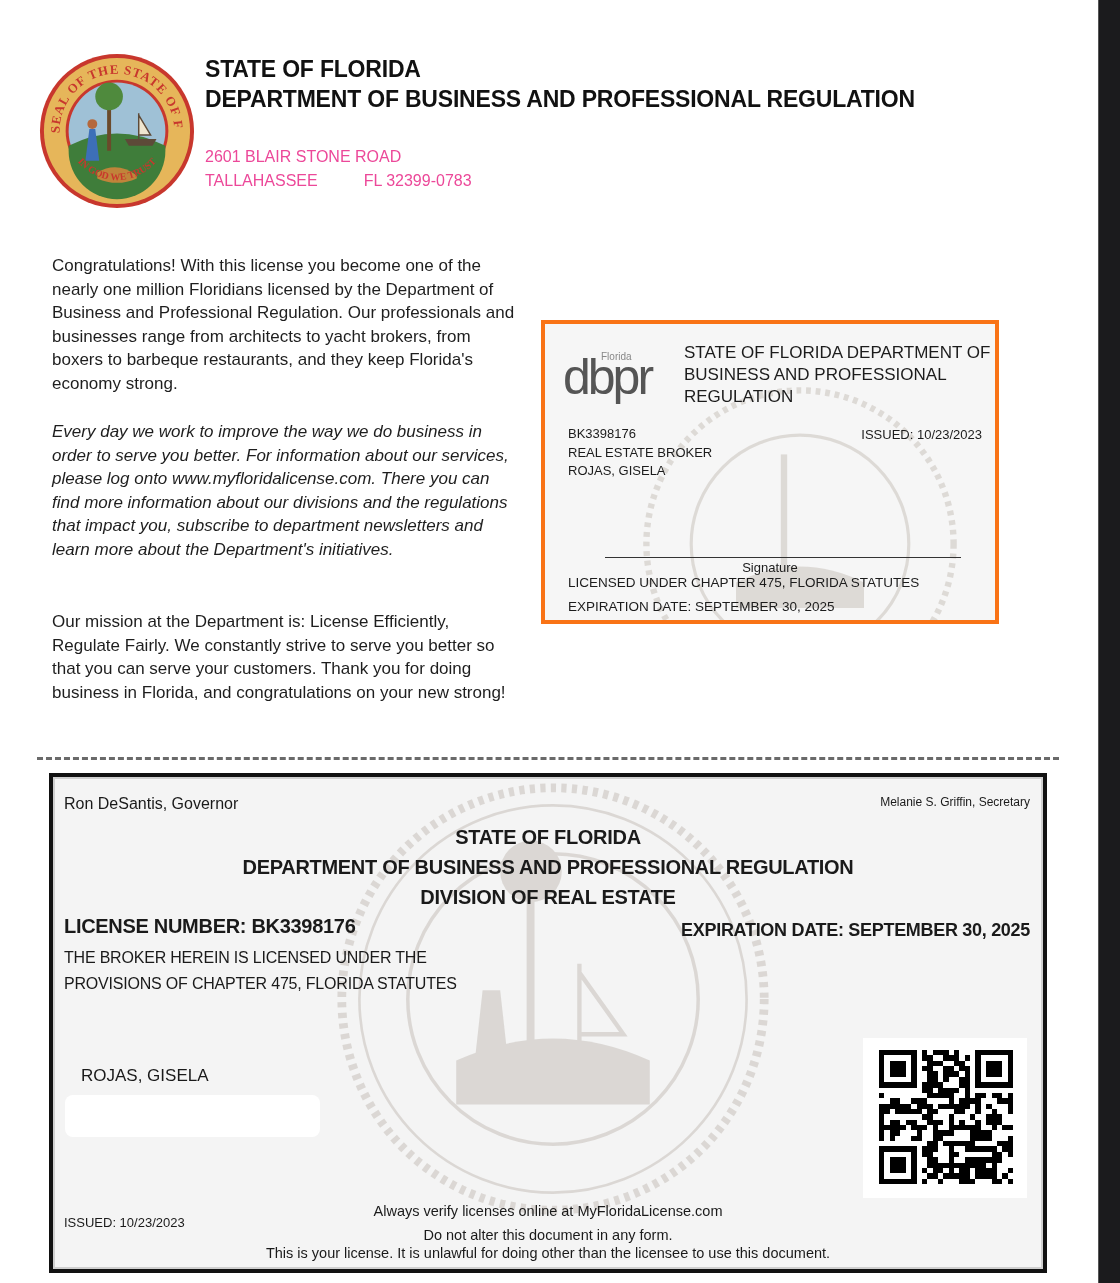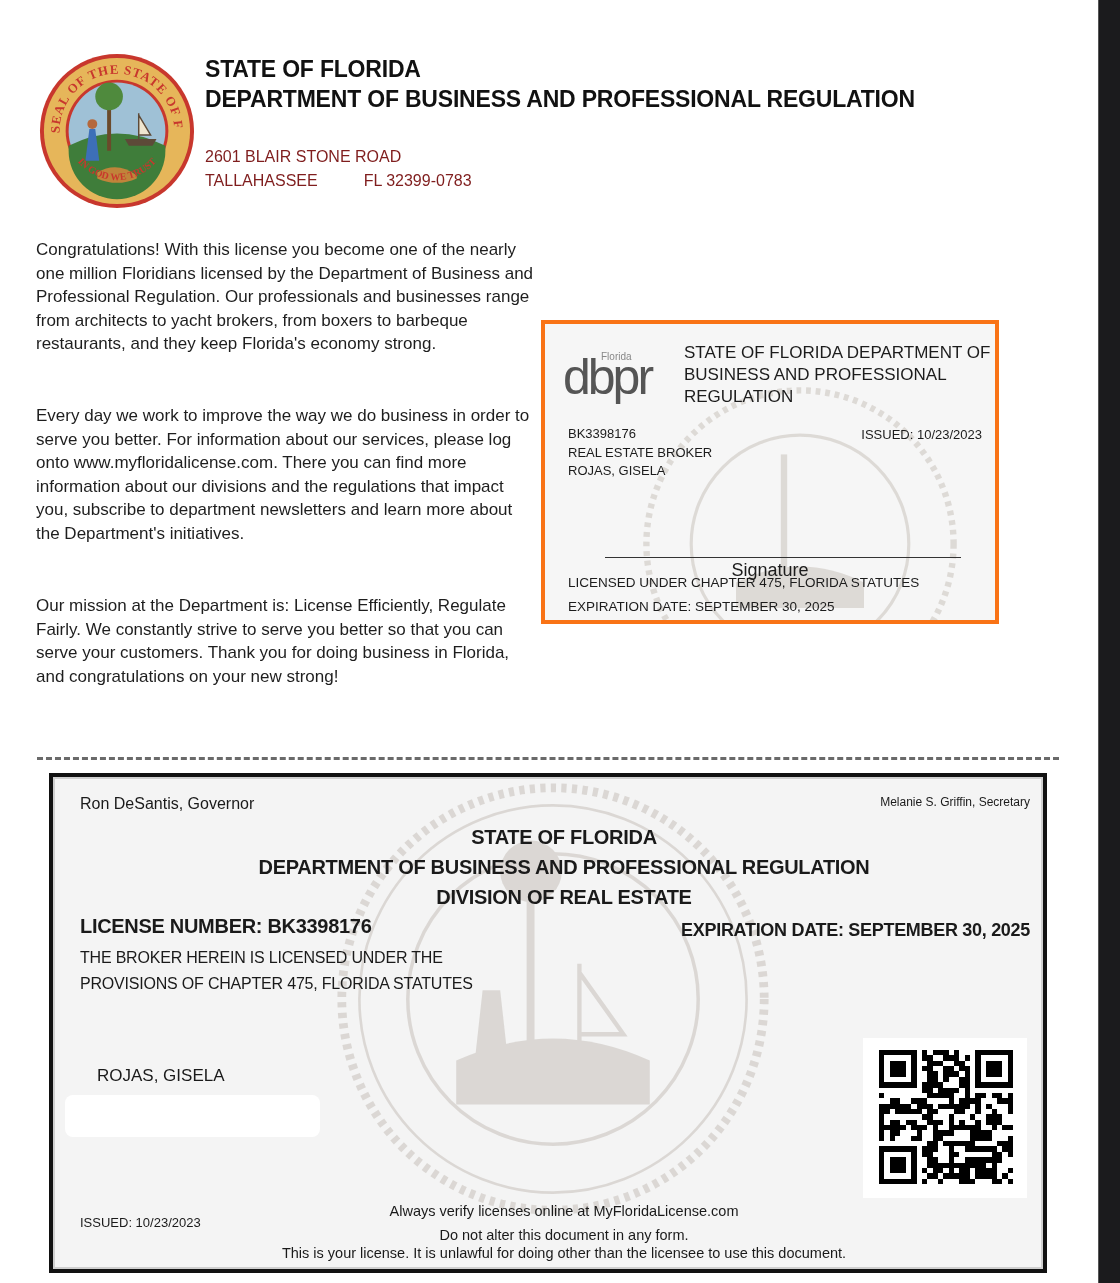--- a/index.html
+++ b/index.html
@@ -6,59 +6,59 @@
   body {
     width: 1120px; height: 1283px; position: relative; overflow: hidden;
     background: #ffffff; color: #1a1a1a;
     font-family: "Liberation Sans", "DejaVu Sans", sans-serif;
   }
   .right-strip { position: absolute; left: 1098px; top: 0; width: 22px; height: 1283px; background: #1b1b1d; border-left: 1px solid #555; }
 
   
   .seal { position: absolute; left: 38px; top: 52px; width: 158px; height: 158px; }
   .hdr-title { position: absolute; left: 205px; top: 54px; font-weight: bold; font-size: 23px; line-height: 30px; letter-spacing: -0.2px; color: #111; }
-  .hdr-addr { position: absolute; left: 205px; top: 145px; font-size: 16px; line-height: 24px; color: #7f1d1d; }
+  .hdr-addr { position: absolute; left: 205px; top: 145px; font-size: 16px; line-height: 24px; color: #ec4899; }
   .hdr-addr .gap { display: inline-block; width: 46px; }
 
   
   .letter { position: absolute; left: 36px; width: 500px; font-size: 17px; line-height: 23.6px; color: #1e1e1e; }
-  .letter p { margin: 0; }
+  .letter p { margin: 16px; }
   .p1 { top: 238px; }
-  .p2 { top: 404px; }
+  .p2 { top: 404px; font-style: italic; }
   .p3 { top: 594px; }
 
   
   .wallet {
     position: absolute; left: 541px; top: 320px; width: 458px; height: 304px;
     border: 4px solid #f97316; box-sizing: border-box; background: #f6f6f6; overflow: hidden;
   }
   .wallet .wm { position: absolute; left: 95px; top: 60px; width: 320px; height: 320px; opacity: 0.22; }
   .dbpr-logo { position: absolute; left: 18px; top: 22px; width: 112px; height: 60px; }
   .w-title { position: absolute; left: 139px; top: 18px; font-size: 17px; line-height: 22px; color: #1c1c1c; width: 310px; }
   .w-line { position: absolute; font-size: 13px; color: #1c1c1c; }
   .w-num { left: 23px; top: 102px; }
   .w-type { left: 23px; top: 121px; }
   .w-name { left: 23px; top: 139px; }
   .w-issued { right: 13px; top: 103px; }
   .w-sigline { position: absolute; left: 60px; top: 233px; width: 356px; border-top: 1px solid #333; }
-  .w-sig { position: absolute; left: 0; width: 100%; top: 236px; text-align: center; font-size: 18px; color: #1c1c1c; }
+  .w-sig { position: absolute; left: 0; width: 100%; top: 236px; text-align: center; font-size: 13px; color: #1c1c1c; }
   .w-chapter { left: 23px; top: 251px; font-size: 13.5px; }
   .w-exp { left: 23px; top: 275px; font-size: 13.5px; }
 
   
   .cutline { position: absolute; left: 37px; top: 757px; width: 1022px; border-top: 3px dashed #6a6a6a; }
 
   
   .cert {
     position: absolute; left: 49px; top: 773px; width: 998px; height: 500px;
     border: 4px solid #111; box-sizing: border-box; background: #f4f4f4; overflow: hidden;
     box-shadow: inset 0 0 0 2px #cfcfcf;
   }
   .cert .wm { position: absolute; left: 280px; top: 2px; width: 440px; height: 440px; opacity: 0.2; }
-  .c-text { position: absolute; color: #1a1a1a; font-family: "Liberation Sans Narrow", "Liberation Sans", sans-serif; margin-left: 16px; }
+  .c-text { position: absolute; color: #1a1a1a; font-family: "Liberation Sans Narrow", "Liberation Sans", sans-serif; }
   .c-gov { left: 11px; top: 18px; font-size: 16px; }
   .c-sec { right: 13px; top: 18px; font-size: 12px; }
   .c-center { left: 0; width: 100%; text-align: center; font-weight: bold; font-size: 20px; letter-spacing: -0.3px; }
   .c-c1 { top: 49px; }
   .c-c2 { top: 79px; }
   .c-c3 { top: 109px; }
   .c-lic { left: 11px; top: 138px; font-weight: bold; font-size: 20px; letter-spacing: -0.3px; }
   .c-exp { right: 13px; top: 143px; font-weight: bold; font-size: 18px; letter-spacing: -0.3px; }
   .c-prov { left: 11px; top: 168px; font-size: 16px; line-height: 26px; letter-spacing: -0.2px; }
   .c-name { left: 28px; top: 289px; font-size: 17px; font-family: "Liberation Sans", sans-serif; }

